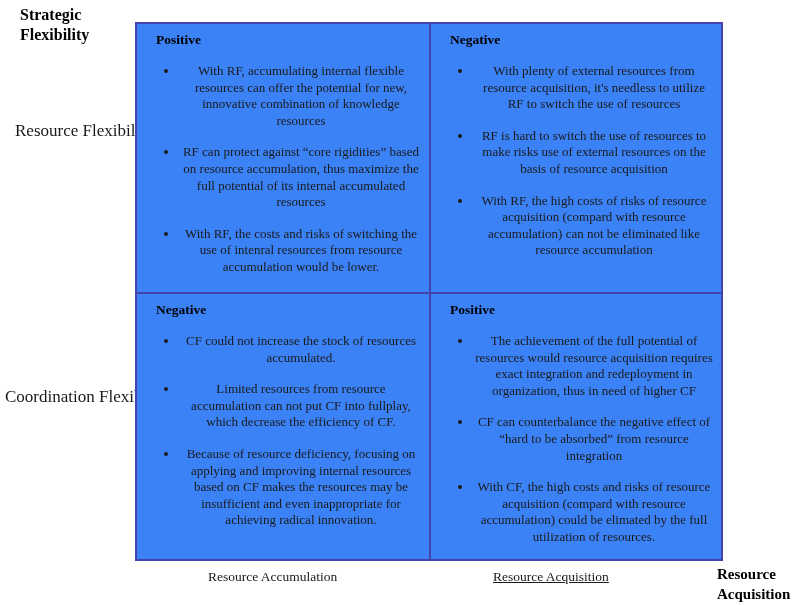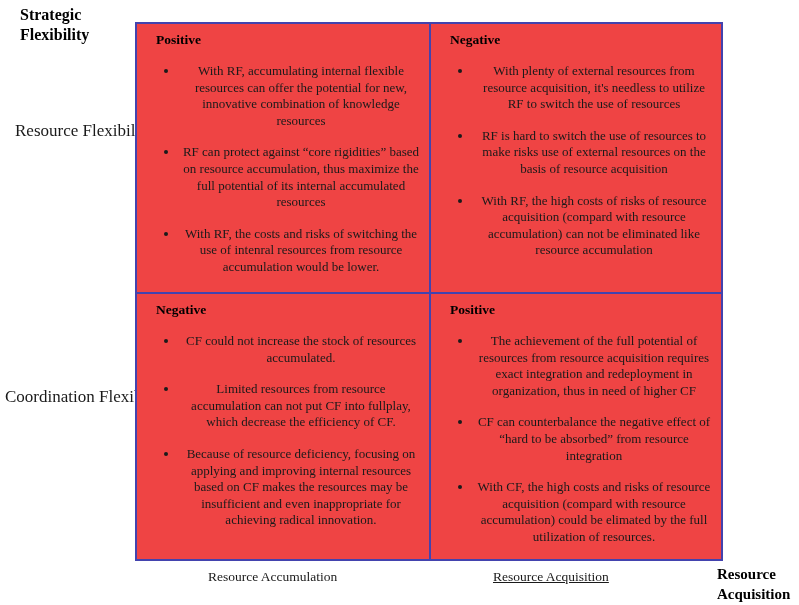--- a/index.html
+++ b/index.html
@@ -52,21 +52,21 @@
     position: absolute;
     left: 135px;
     top: 22px;
     width: 588px;
     height: 539px;
     box-sizing: border-box;
     border: 2px solid #4343ae;
     display: grid;
     grid-template-columns: 294px 1fr;
     grid-template-rows: 270px 1fr;
-    background: #ef4444;
+    background: #3b82f6;
   }
   .q {
     box-sizing: border-box;
     padding: 7px 8px 0 19px;
     overflow: hidden;
   }
   .q.tl { border-right: 2px solid #4343ae; border-bottom: 2px solid #4343ae; }
   .q.tr { border-bottom: 2px solid #4343ae; }
   .q.bl { border-right: 2px solid #4343ae; }
   .q-header {
@@ -121,21 +121,21 @@
       <ul class="q-list">
         <li>CF could not increase the stock of resources accumulated.</li>
         <li>Limited resources from resource accumulation can not put CF into fullplay, which decrease the efficiency of CF.</li>
         <li>Because of resource deficiency, focusing on applying and improving internal resources based on CF makes the resources may be insufficient and even inappropriate for achieving radical innovation.</li>
       </ul>
     </div>
 
     <div class="q br">
       <div class="q-header">Positive</div>
       <ul class="q-list">
-        <li>The achievement of the full potential of resources from resource acquisition requires exact integration and redeployment in organization, thus in need of higher CF</li>
+        <li>The achievement of the full potential of resources would resource acquisition requires exact integration and redeployment in organization, thus in need of higher CF</li>
         <li>CF can counterbalance the negative effect of “hard to be absorbed” from resource integration</li>
         <li>With CF, the high costs and risks of resource acquisition (compard with resource accumulation) could be elimated by the full utilization of resources.</li>
       </ul>
     </div>
 
   </div>
 
   <div class="col-label cl-left">Resource Accumulation</div>
 
   <div class="col-label cl-right">Resource Acquisition</div>

